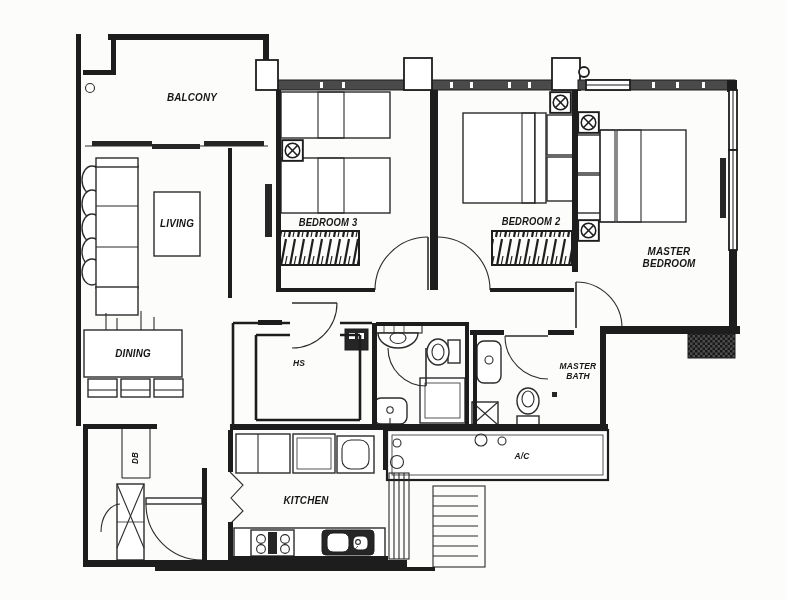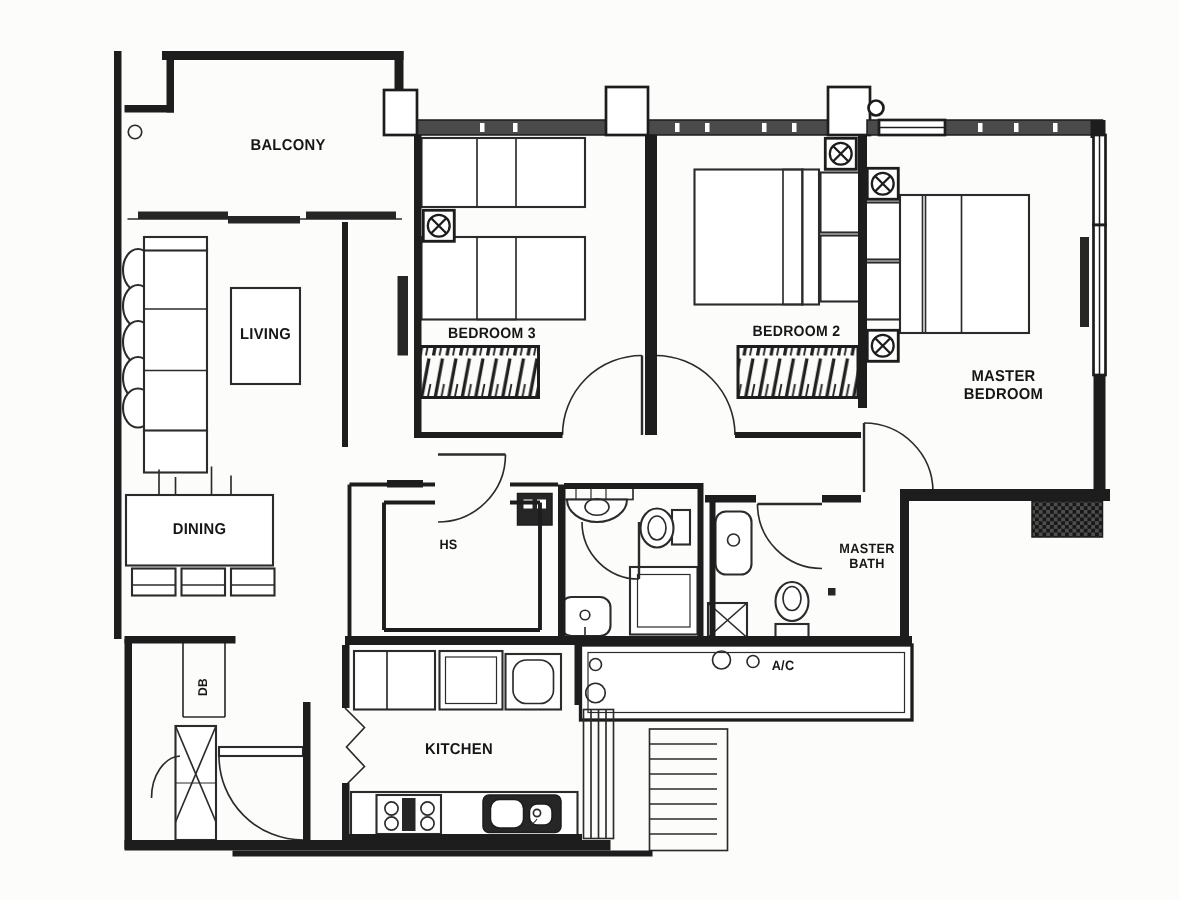--- a/index.html
+++ b/index.html
@@ -1,17 +1,17 @@
 <!DOCTYPE html>
 <html><head>
 <meta charset="utf-8">
 <style>
   html,body{margin:0;padding:0;background:#ffffff;}
   .plan{position:relative;width:786px;height:600px;background:#fcfcfb;overflow:hidden;
-        font-family:"Liberation Sans",sans-serif;}
+        font-family:"Liberation Sans",sans-serif;font-style:italic;}
   .plan svg{position:absolute;left:0;top:0;}
   .lbl{position:absolute;font-weight:700;font-size:10.5px;color:#161616;
        letter-spacing:.2px;transform:translate(-50%,-50%) scaleX(.94);
        white-space:nowrap;text-align:center;line-height:1.15;}
   .lbl.small{font-size:9px;}
   .lbl.wrap{white-space:normal;}
   .lbl.rot{transform:translate(-50%,-50%) rotate(-90deg) scaleX(.94);font-size:8.5px;}
   
   .wall{fill:#1d1d1d;}
   .band{fill:#4a4a4a;stroke:#1d1d1d;stroke-width:1;}
@@ -316,14 +316,14 @@
   <div class="lbl" style="left:192px;top:97px;">BALCONY</div>
   <div class="lbl" style="left:177px;top:223px;">LIVING</div>
   <div class="lbl" style="left:133px;top:353px;">DINING</div>
   <div class="lbl rot" style="left:136px;top:458px;">DB</div>
   <div class="lbl" style="left:328px;top:223px;font-size:10px;">BEDROOM 3</div>
   <div class="lbl" style="left:531px;top:222px;font-size:10px;">BEDROOM 2</div>
   <div class="lbl wrap" style="left:669px;top:257px;width:72px;">MASTER BEDROOM</div>
   <div class="lbl small" style="left:299px;top:363px;">HS</div>
   <div class="lbl wrap small" style="left:578px;top:371px;width:56px;">MASTER BATH</div>
   <div class="lbl" style="left:306px;top:500px;">KITCHEN</div>
-  <div class="lbl small" style="left:522px;top:444px;">A/C</div>
+  <div class="lbl small" style="left:522px;top:456px;">A/C</div>
 </div>
 
 </body></html>

